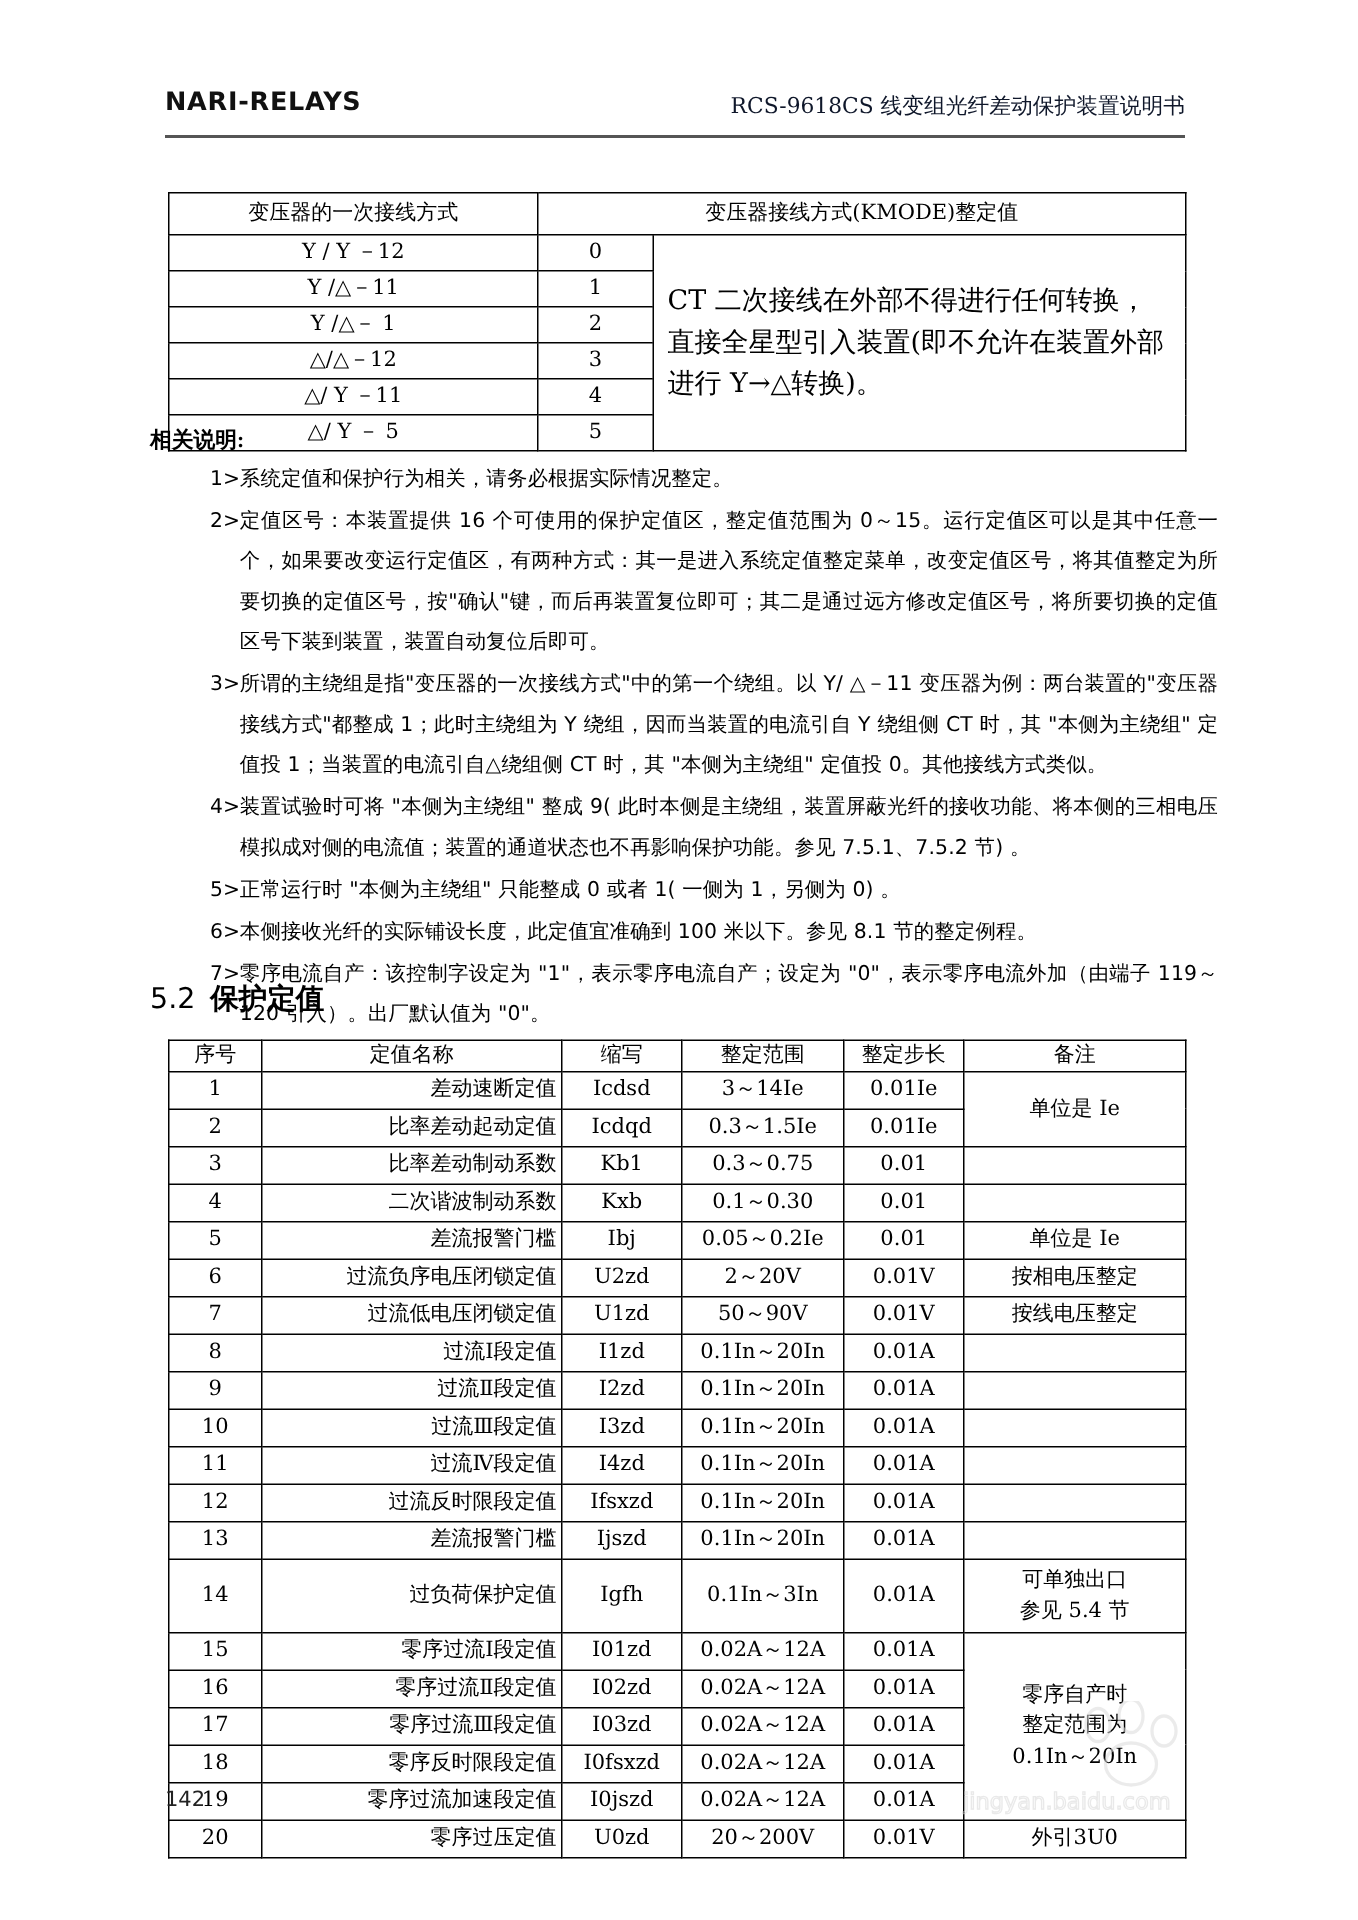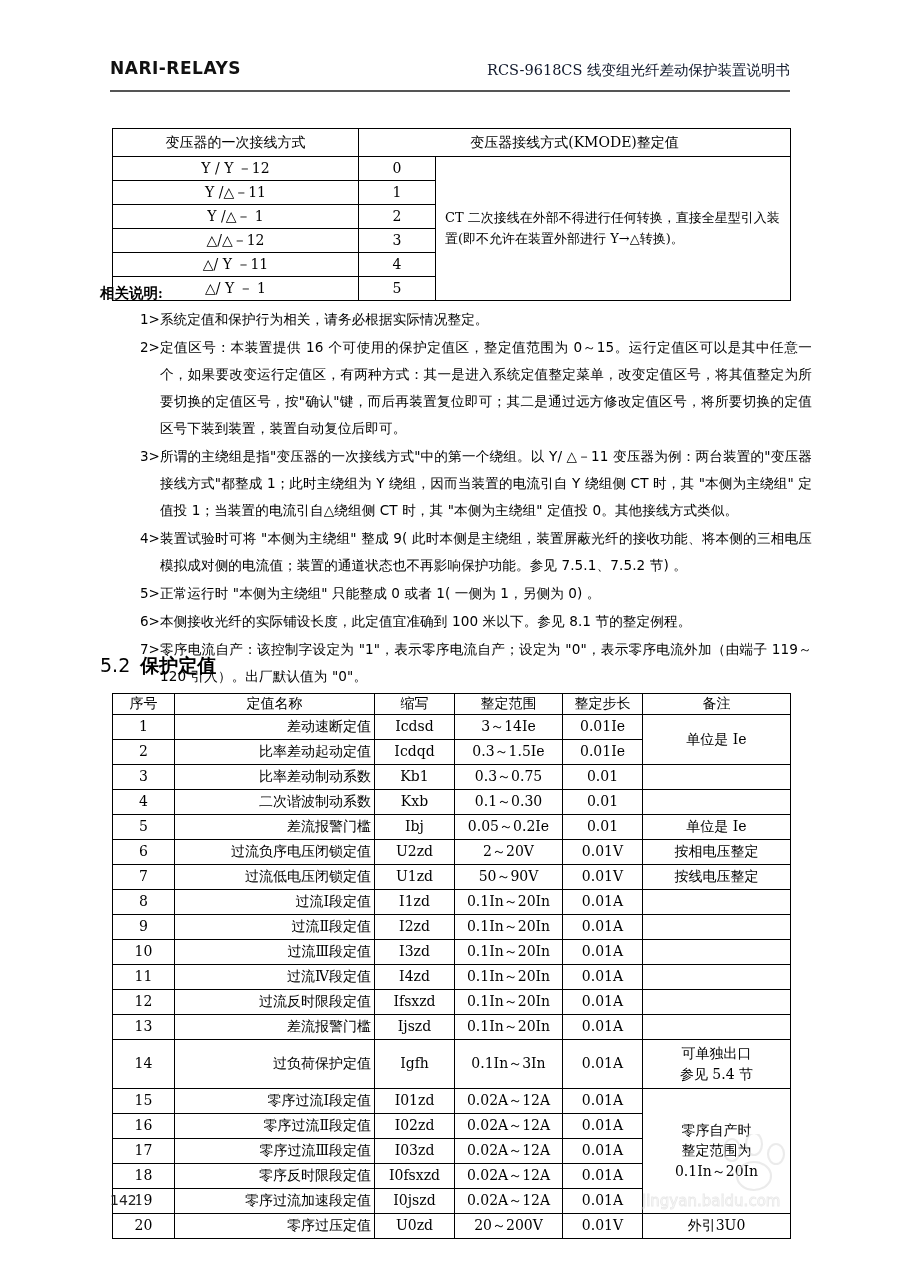--- a/index.html
+++ b/index.html
@@ -71,21 +71,21 @@
     width: 678px;
   }
   table.tbl1 { width: 678px; }
   table.tbl1 td { height: 21px; }
   table.tbl1 .t1-head { height: 25px; }
   table.tbl1 .note {
     text-align: left;
     vertical-align: middle;
     padding: 4px 9px;
     line-height: 1.55;
-    font-size: 13px;
+    font-size: 18px;
   }
 
   
   .expl-title {
     position: absolute;
     left: 100px; top: 284px;
     font-family: Liberation Serif, serif;
     font-size: 14.5px;
     font-weight: 700;
   }
@@ -217,21 +217,21 @@
           </tr>
           <tr>
             <td>△/△－12</td>
             <td>3</td>
           </tr>
           <tr>
             <td>△/ Y －11</td>
             <td>4</td>
           </tr>
           <tr>
-            <td>△/ Y － 1</td>
+            <td>△/ Y － 5</td>
             <td>5</td>
           </tr>
         </tbody>
     </table>
   </div>
 
   <div class="expl-title">相关说明:</div>
   <div class="expl-list" id="expl-list">
       <div class="expl-item">
         <div class="expl-num">1&gt;</div>

